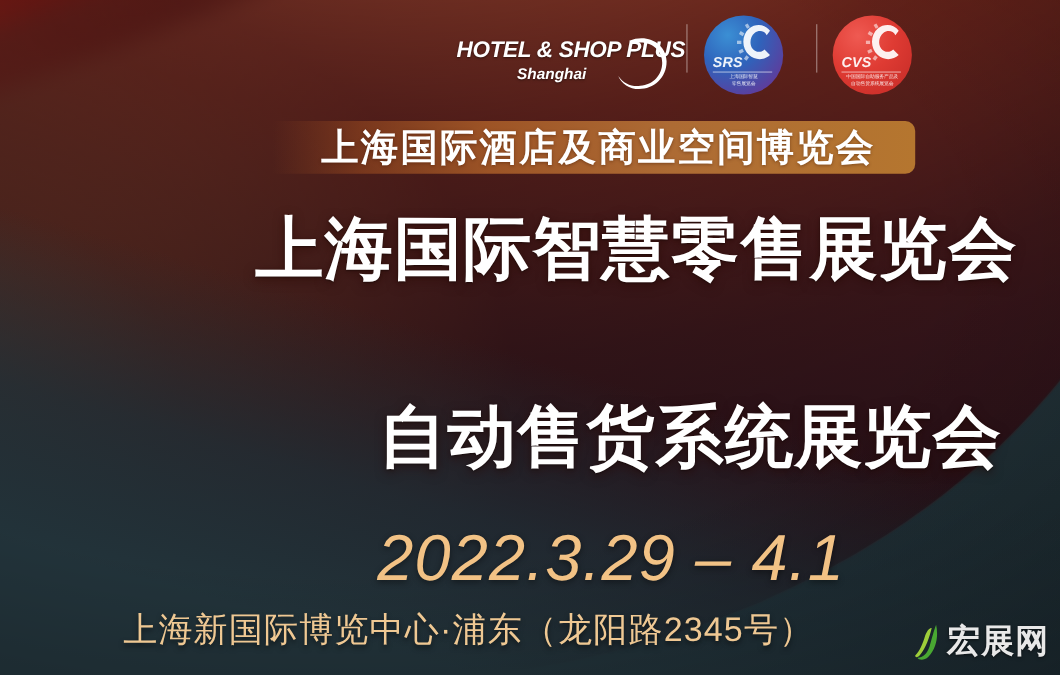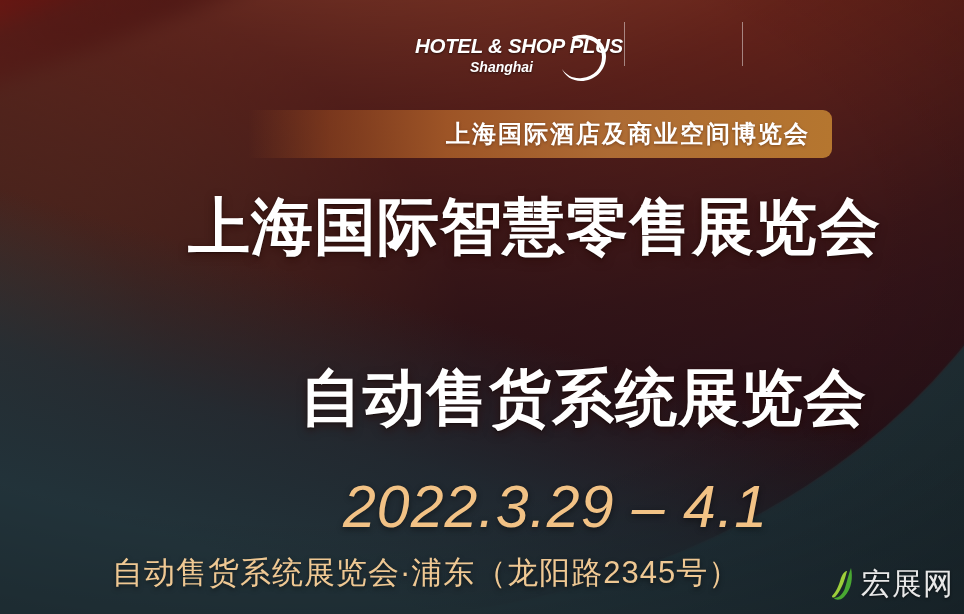--- a/index.html
+++ b/index.html
@@ -75,30 +75,31 @@
   .badge .cglyph{position:absolute;right:6px;top:4px;width:36px;height:40px;}
 
   
   .subbanner{
     position:absolute;left:248px;top:110px;width:584px;height:48px;
     border-radius:0 9px 9px 0;
     background:linear-gradient(90deg, rgba(150,72,30,0) 0%, rgba(156,76,32,.55) 14%, rgba(168,92,40,.88) 34%, #ad6b34 62%, #b5762f 100%);
     display:flex;align-items:center;justify-content:flex-end;
   }
   .subbanner .txt{
-    color:#fff;font-size:24px;font-weight:bold;letter-spacing:2px;
-    padding-right:22px;white-space:nowrap;
+    color:#fff;font-size:34px;font-weight:bold;letter-spacing:2px;
+    padding-right:36px;white-space:nowrap;
     text-shadow:0 1px 3px rgba(60,20,0,.45);
   }
 
   
   .head{
     position:absolute;color:#fff;font-weight:bold;white-space:nowrap;
     letter-spacing:1px;line-height:1;
     text-shadow:0 3px 10px rgba(40,8,0,.55), 0 1px 2px rgba(0,0,0,.5);
+    margin-left:44px;
   }
   .h1{left:188px;top:196px;font-size:62px;}
   .h2{left:188px;top:287px;font-size:62px;}
   .h3{left:300px;top:367px;font-size:62px;}
 
   
   .date{
     position:absolute;left:343px;top:478px;
     font-size:59px;font-style:italic;font-weight:normal;
     color:#f2c285;letter-spacing:1px;white-space:nowrap;line-height:1;
@@ -108,21 +109,21 @@
   
   .venue{
     position:absolute;left:112px;top:557px;
     font-size:31px;color:#efc893;letter-spacing:1px;white-space:nowrap;line-height:1;
     text-shadow:0 2px 5px rgba(0,0,0,.5);
   }
 
   
   .wm{position:absolute;right:10px;bottom:8px;height:44px;display:flex;align-items:center;gap:4px;}
   .wm-leaf{width:26px;height:34px;}
-  .wm-txt{color:#e8e8e8;font-size:30px;font-weight:normal;letter-spacing:1px;line-height:1;
+  .wm-txt{color:#e8e8e8;font-size:30px;font-weight:bold;letter-spacing:1px;line-height:1;
           text-shadow:0 1px 3px rgba(0,0,0,.6);}
 </style>
 </head>
 <body>
 
 <div id="poster">
 
   <div class="bg-base"></div>
   <div class="planet">
 
@@ -140,35 +141,71 @@
     <div class="hsp">
       <div class="l1">HOTEL &amp; SHOP PLUS</div>
       <div class="l2">Shanghai</div>
       <svg class="hsp-ring" viewBox="0 0 50 50">
         <path d="M14 5 C31 -2 48 8 48 24 C48 39 36 49 23 49 C14 49 7 44 4 37 C9 44 16 47 24 46 C36 45 44 36 44 25 C44 12 31 3 16 8 Z" fill="#ffffff"></path>
       </svg>
     </div>
 
     <div class="divider d1"></div>
 
+    <div class="badge badge-srs">
+      <svg class="cglyph" viewBox="0 0 36 40">
+        <path d="M30 10 C26 4 17 3 11 8 C4 14 4 26 11 32 C16 37 25 37 30 32 L25 27 C22 30 17 30 14 26 C11 22 12 15 16 12 C20 9 25 10 27 14 Z" fill="rgba(255,255,255,.92)"></path>
+        <g fill="rgba(255,255,255,.55)">
+          <rect x="8" y="4" width="3" height="4" transform="rotate(-30 9 6)"></rect>
+          <rect x="3" y="11" width="3" height="4" transform="rotate(-60 4 13)"></rect>
+          <rect x="1" y="19" width="3" height="4" transform="rotate(-90 2 21)"></rect>
+          <rect x="3" y="27" width="3" height="4" transform="rotate(-115 4 29)"></rect>
+          <rect x="8" y="33" width="3" height="4" transform="rotate(-145 9 35)"></rect>
+        </g>
+      </svg>
+      <div class="bname">SRS</div>
+      <div class="brule"></div>
+      <div class="bcn">
+        <span>上海国际智慧</span><br>
+        <span>零售展览会</span>
+      </div>
+    </div>
 
     <div class="divider d2"></div>
 
+    <div class="badge badge-cvs">
+      <svg class="cglyph" viewBox="0 0 36 40">
+        <path d="M30 10 C26 4 17 3 11 8 C4 14 4 26 11 32 C16 37 25 37 30 32 L25 27 C22 30 17 30 14 26 C11 22 12 15 16 12 C20 9 25 10 27 14 Z" fill="rgba(255,255,255,.92)"></path>
+        <g fill="rgba(255,255,255,.55)">
+          <rect x="8" y="4" width="3" height="4" transform="rotate(-30 9 6)"></rect>
+          <rect x="3" y="11" width="3" height="4" transform="rotate(-60 4 13)"></rect>
+          <rect x="1" y="19" width="3" height="4" transform="rotate(-90 2 21)"></rect>
+          <rect x="3" y="27" width="3" height="4" transform="rotate(-115 4 29)"></rect>
+          <rect x="8" y="33" width="3" height="4" transform="rotate(-145 9 35)"></rect>
+        </g>
+      </svg>
+      <div class="bname">CVS</div>
+      <div class="brule"></div>
+      <div class="bcn">
+        <span>中国国际自助服务产品及</span><br>
+        <span>自动售货系统展览会</span>
+      </div>
+    </div>
   </div>
 
   <div class="subbanner">
     <div class="txt">上海国际酒店及商业空间博览会</div>
   </div>
 
   <div class="head h1">上海国际智慧零售展览会</div>
   <div class="head h3">自动售货系统展览会</div>
 
   <div class="date">2022.3.29 – 4.1</div>
 
-  <div class="venue">自动售货系统展览会·浦东（龙阳路2345号）</div>
+  <div class="venue">上海新国际博览中心·浦东（龙阳路2345号）</div>
 
   <div class="wm">
     <svg class="wm-leaf" viewBox="0 0 26 34">
       <path d="M20 1 C22 10 21 22 13 30 C9 34 4 33 3 31 C8 31 12 27 14 21 C16 14 18 6 20 1 Z" fill="#49a832"></path>
       <path d="M16 4 C14 12 11 22 5 29 C3 31 1 31 1 29 C5 25 8 18 10 11 C12 6 14 4 16 4 Z" fill="#9ece3a"></path>
     </svg>
     <span class="wm-txt">宏展网</span>
   </div>
 
 </div>

